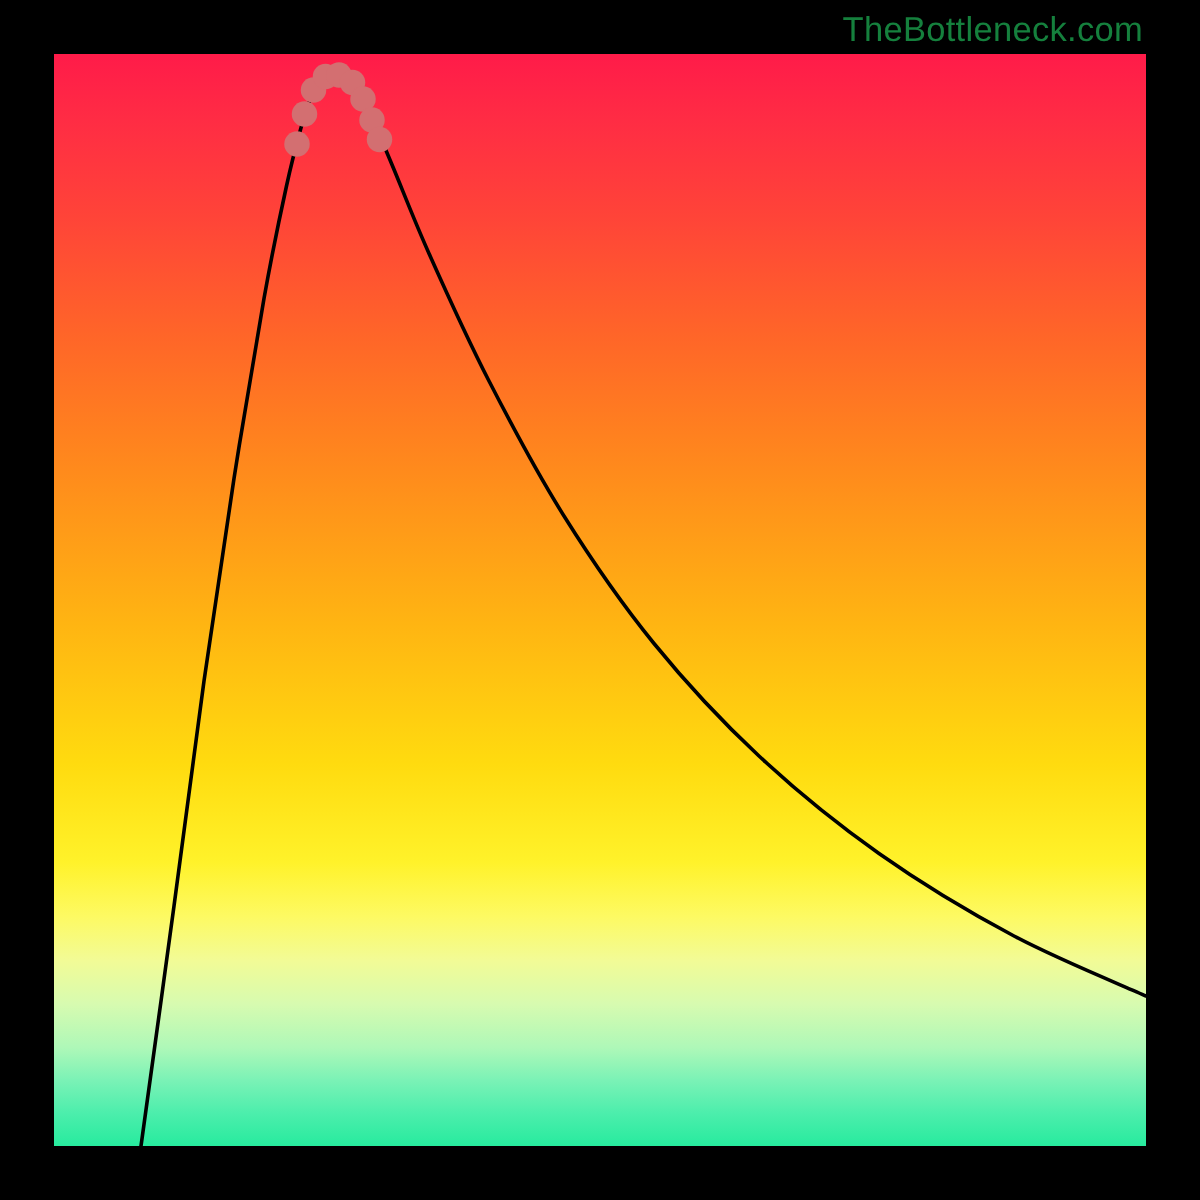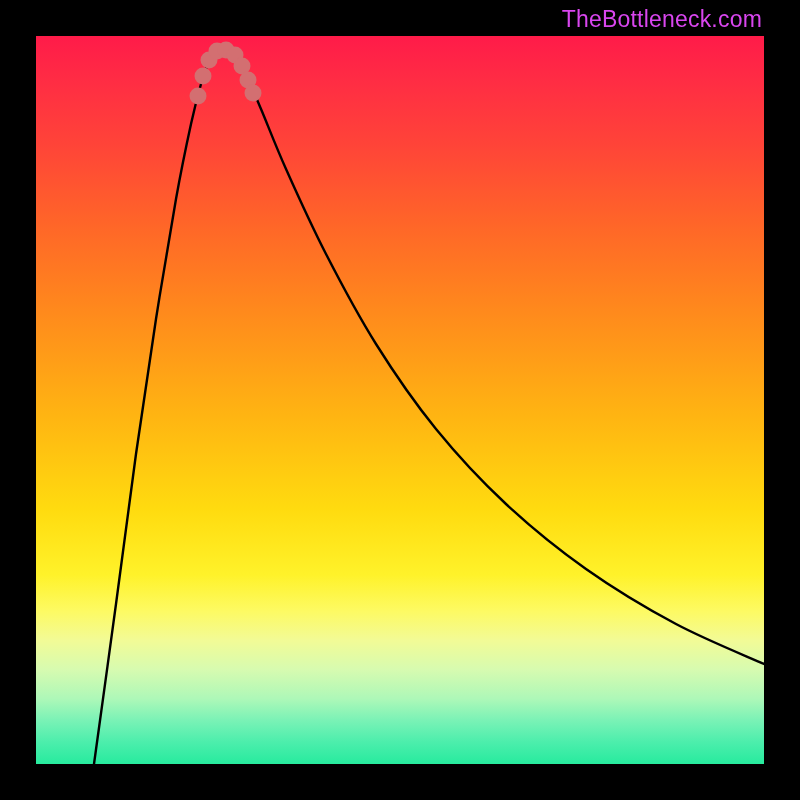--- a/index.html
+++ b/index.html
@@ -32,21 +32,21 @@
       #aef8b8 91%,
       #7af2b6 94%,
       #4ceeac 97%,
       #27eb9e 100%
     );
   }
   .watermark {
     position: absolute;
     top: 6px;
     right: 38px;
-    color: #d946ef;
+    color: #15803d;
     font-size: 23px;
     font-weight: 500;
     letter-spacing: 0.2px;
     white-space: nowrap;
   }
   svg.curve {
     position: absolute;
     left: 0;
     top: 0;
     width: 728px;

